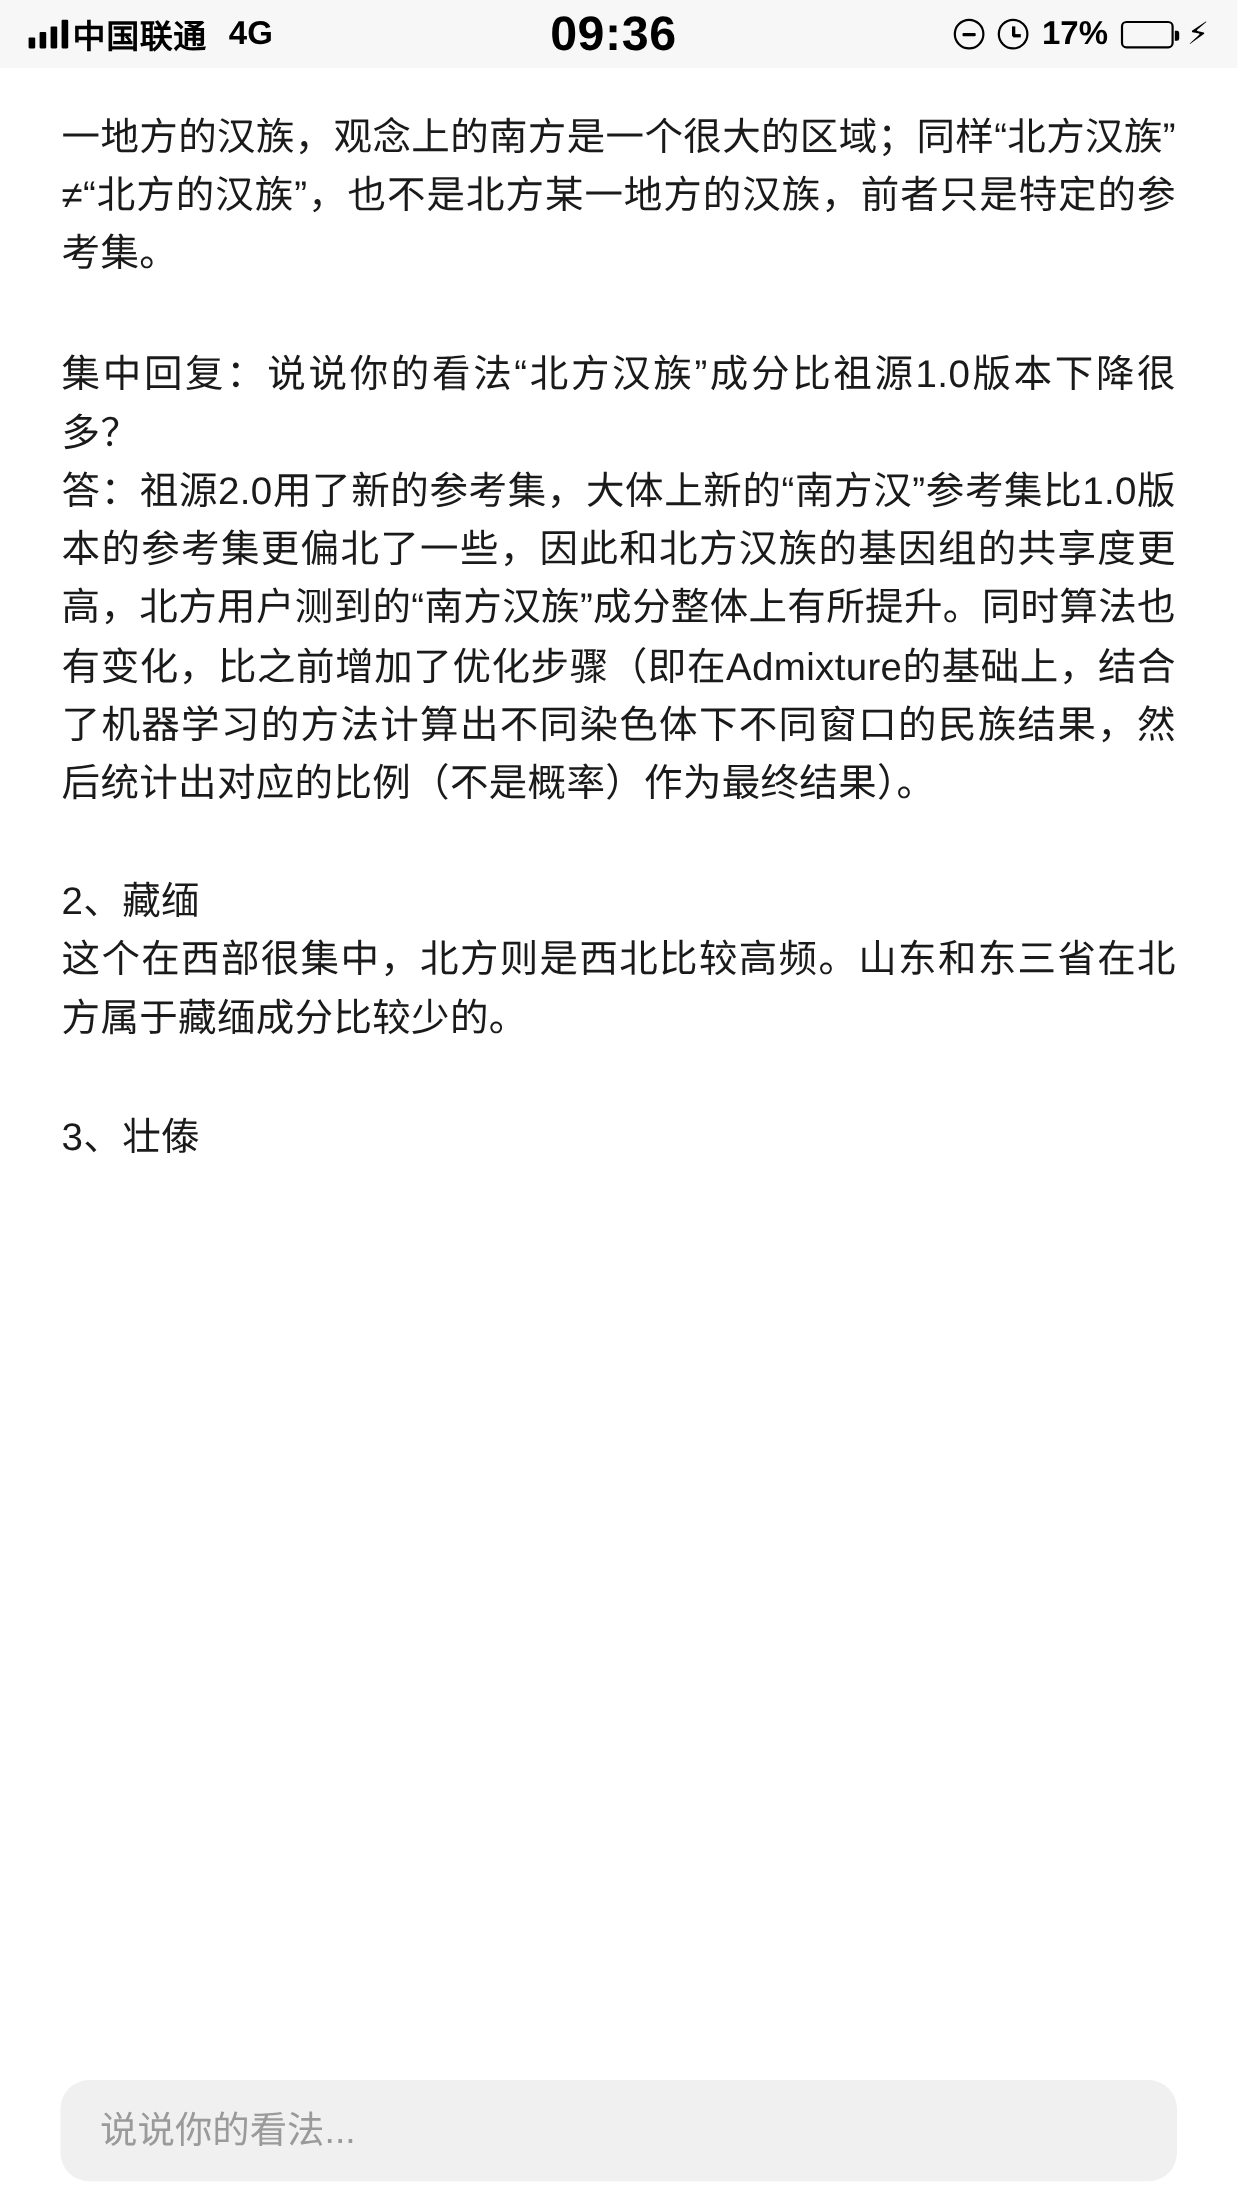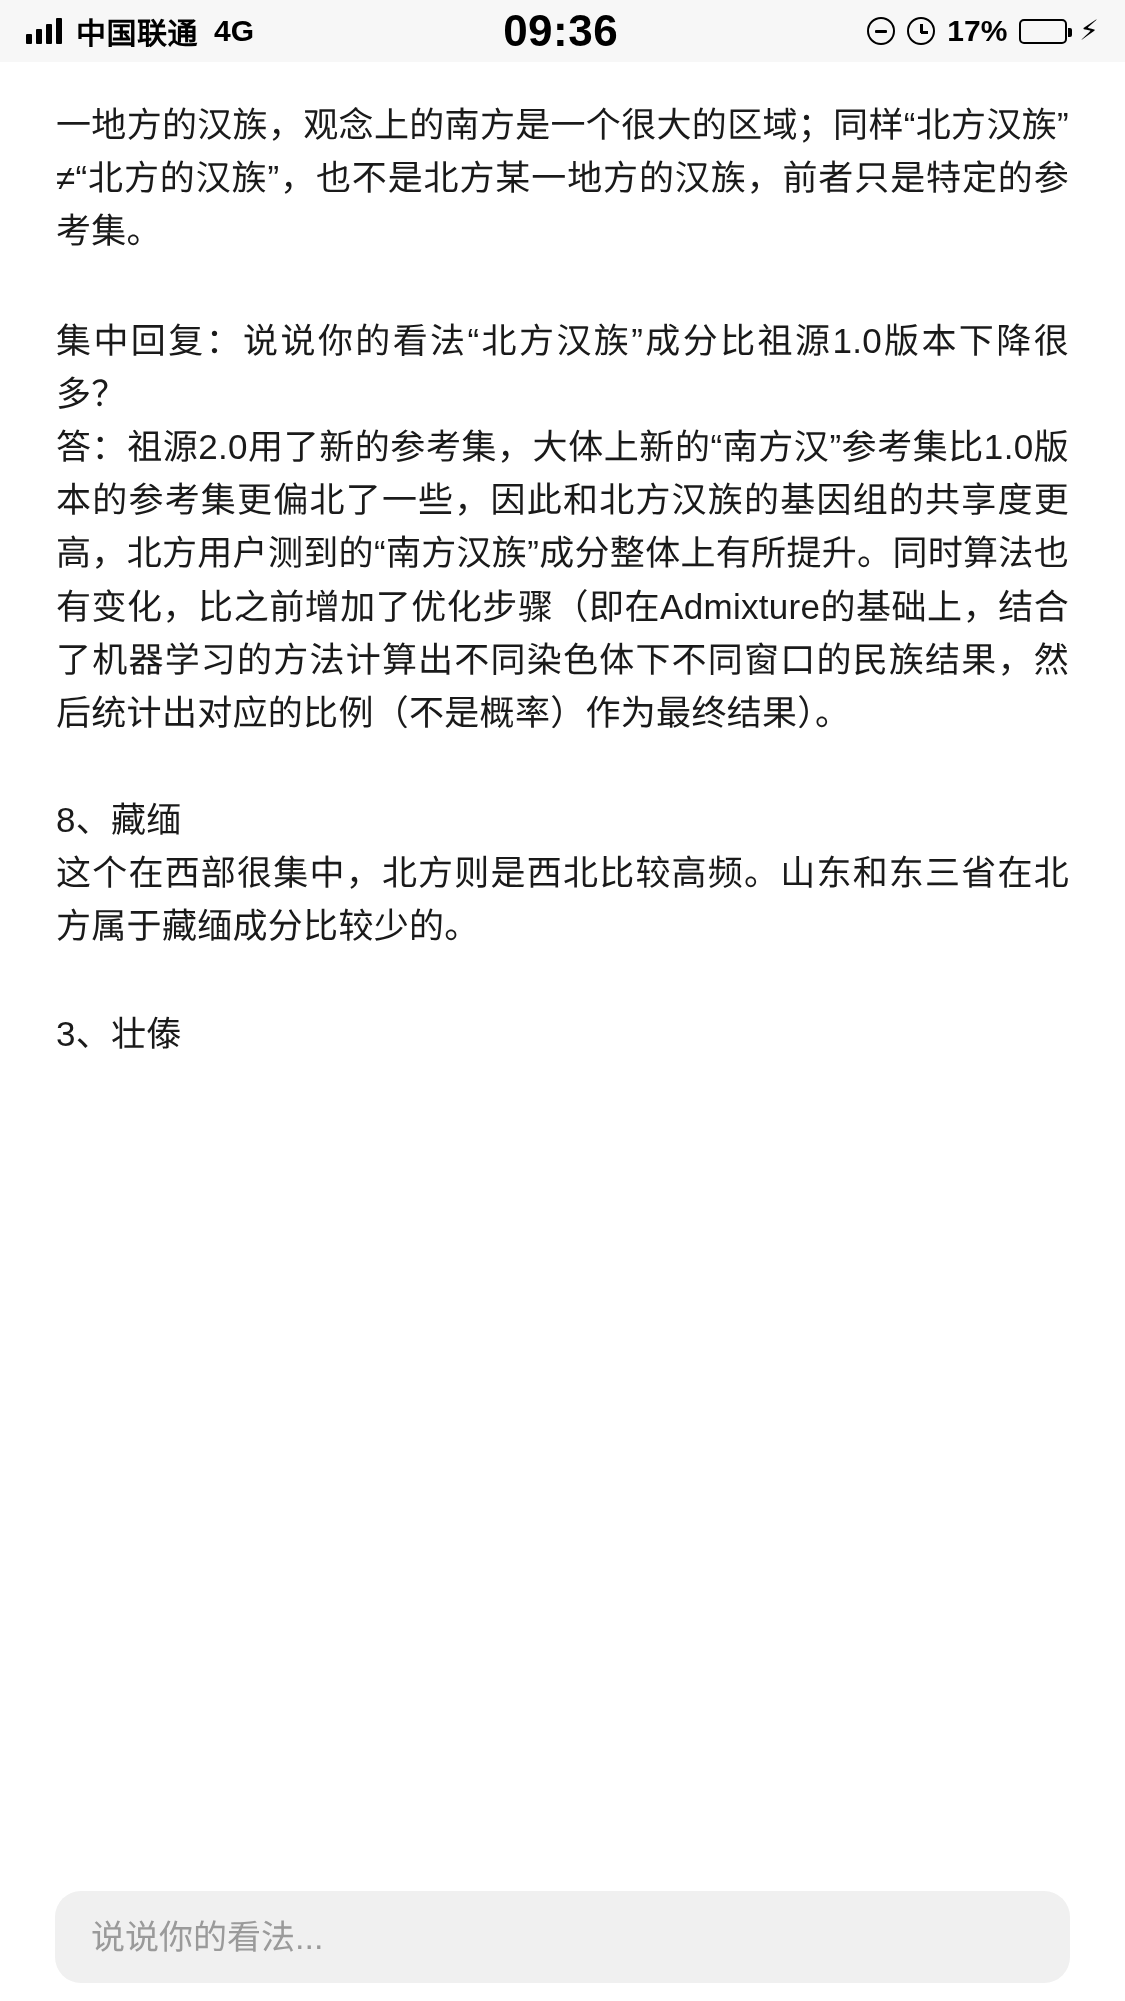--- a/index.html
+++ b/index.html
@@ -27,36 +27,36 @@
     display: flex;
     align-items: center;
     padding: 0 26px;
     font-size: 31px;
     color: #000;
     font-weight: 600;
   }
   .status-left {
     display: flex;
     align-items: center;
-    gap: 14px;
+    gap: 4px;
     flex: 0 0 auto;
   }
   .signal-bars {
     display: flex;
     align-items: flex-end;
     gap: 4px;
     height: 26px;
   }
   .signal-bars i { display: block; width: 6px; background: #000; border-radius: 1px; }
   .signal-bars i:nth-child(1) { height: 10px; }
   .signal-bars i:nth-child(2) { height: 15px; }
   .signal-bars i:nth-child(3) { height: 20px; }
   .signal-bars i:nth-child(4) { height: 26px; }
   .carrier { font-size: 30px; letter-spacing: 0.5px; }
-  .net-type { font-size: 30px; margin-left: 2px; }
+  .net-type { font-size: 30px; margin-left: 16px; }
   .status-center {
     flex: 1 1 auto;
     text-align: center;
     font-size: 44px;
     letter-spacing: 0.5px;
   }
   .status-right {
     display: flex;
     align-items: center;
     gap: 12px;
@@ -214,21 +214,21 @@
     </div>
   </div>
 
 
   <div class="article">
     <p class="para">一地方的汉族，观念上的南方是一个很大的区域；同样“北方汉族”≠“北方的汉族”，也不是北方某一地方的汉族，前者只是特定的参考集。</p>
     <div class="spacer"></div>
     <p class="para">集中回复：说说你的看法“北方汉族”成分比祖源1.0版本下降很多？</p>
     <p class="para">答：祖源2.0用了新的参考集，大体上新的“南方汉”参考集比1.0版本的参考集更偏北了一些，因此和北方汉族的基因组的共享度更高，北方用户测到的“南方汉族”成分整体上有所提升。同时算法也有变化，比之前增加了优化步骤（即在Admixture的基础上，结合了机器学习的方法计算出不同染色体下不同窗口的民族结果，然后统计出对应的比例（不是概率）作为最终结果）。</p>
     <div class="spacer-sm"></div>
-    <p class="para">8、藏缅</p>
+    <p class="para">2、藏缅</p>
     <p class="para">这个在西部很集中，北方则是西北比较高频。山东和东三省在北方属于藏缅成分比较少的。</p>
     <div class="spacer-sm"></div>
     <p class="para">3、壮傣</p>
   </div>
 
   <div class="comment-bar">
     <input class="comment-input" type="text" placeholder="说说你的看法..." style="">
   </div>
 
 </div>

